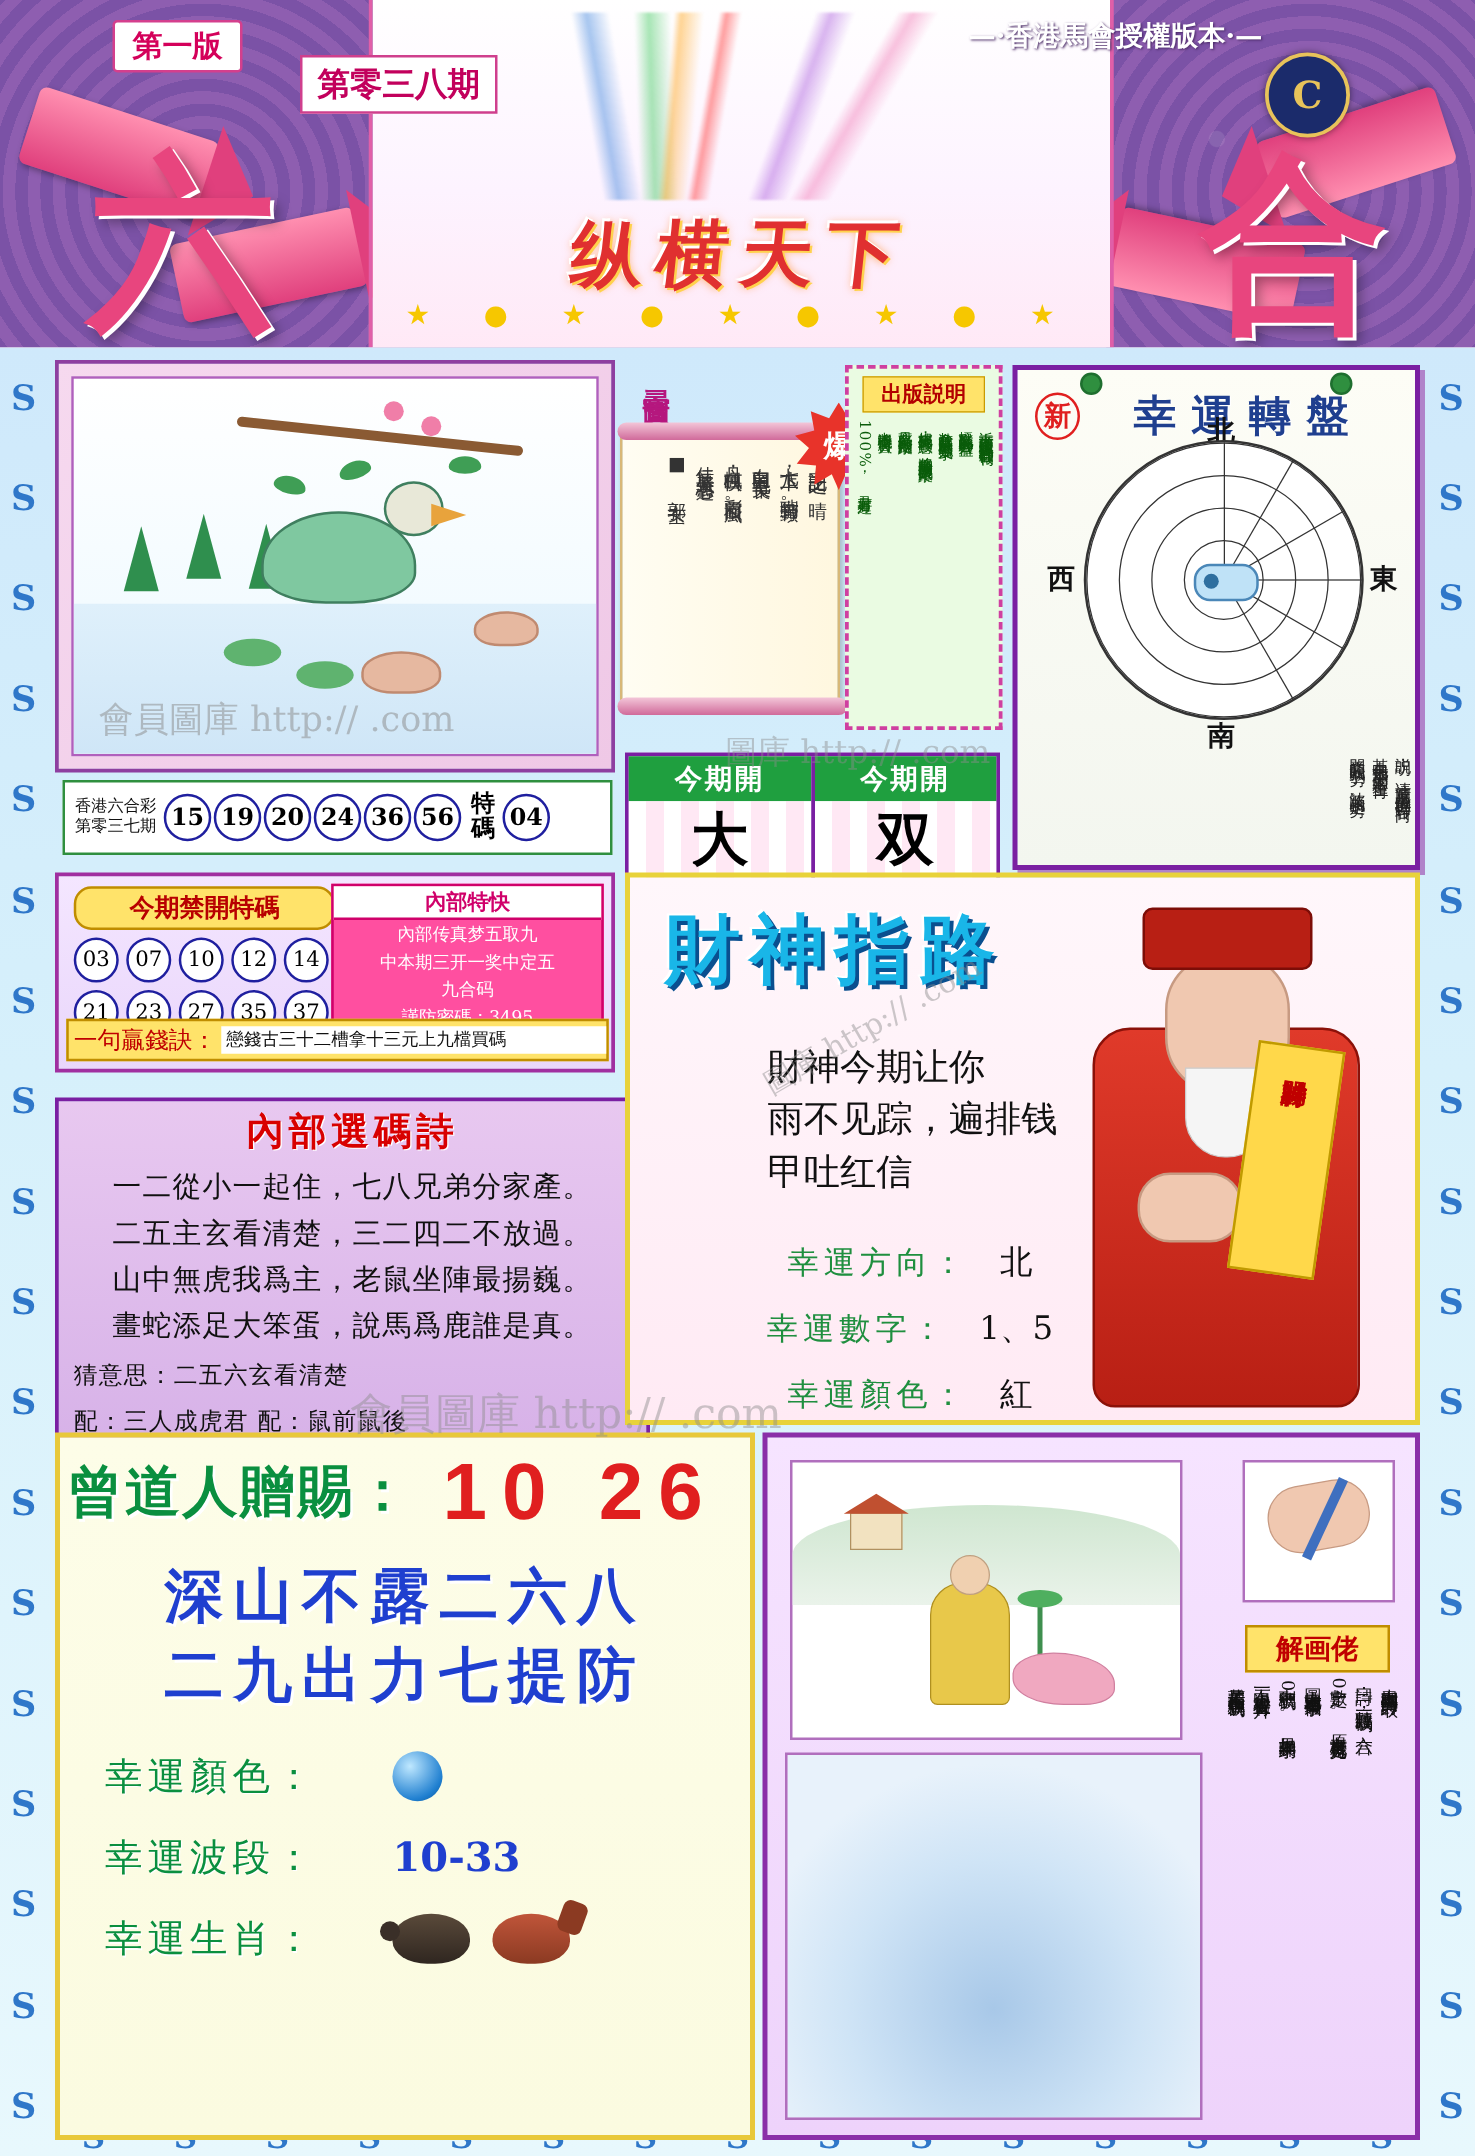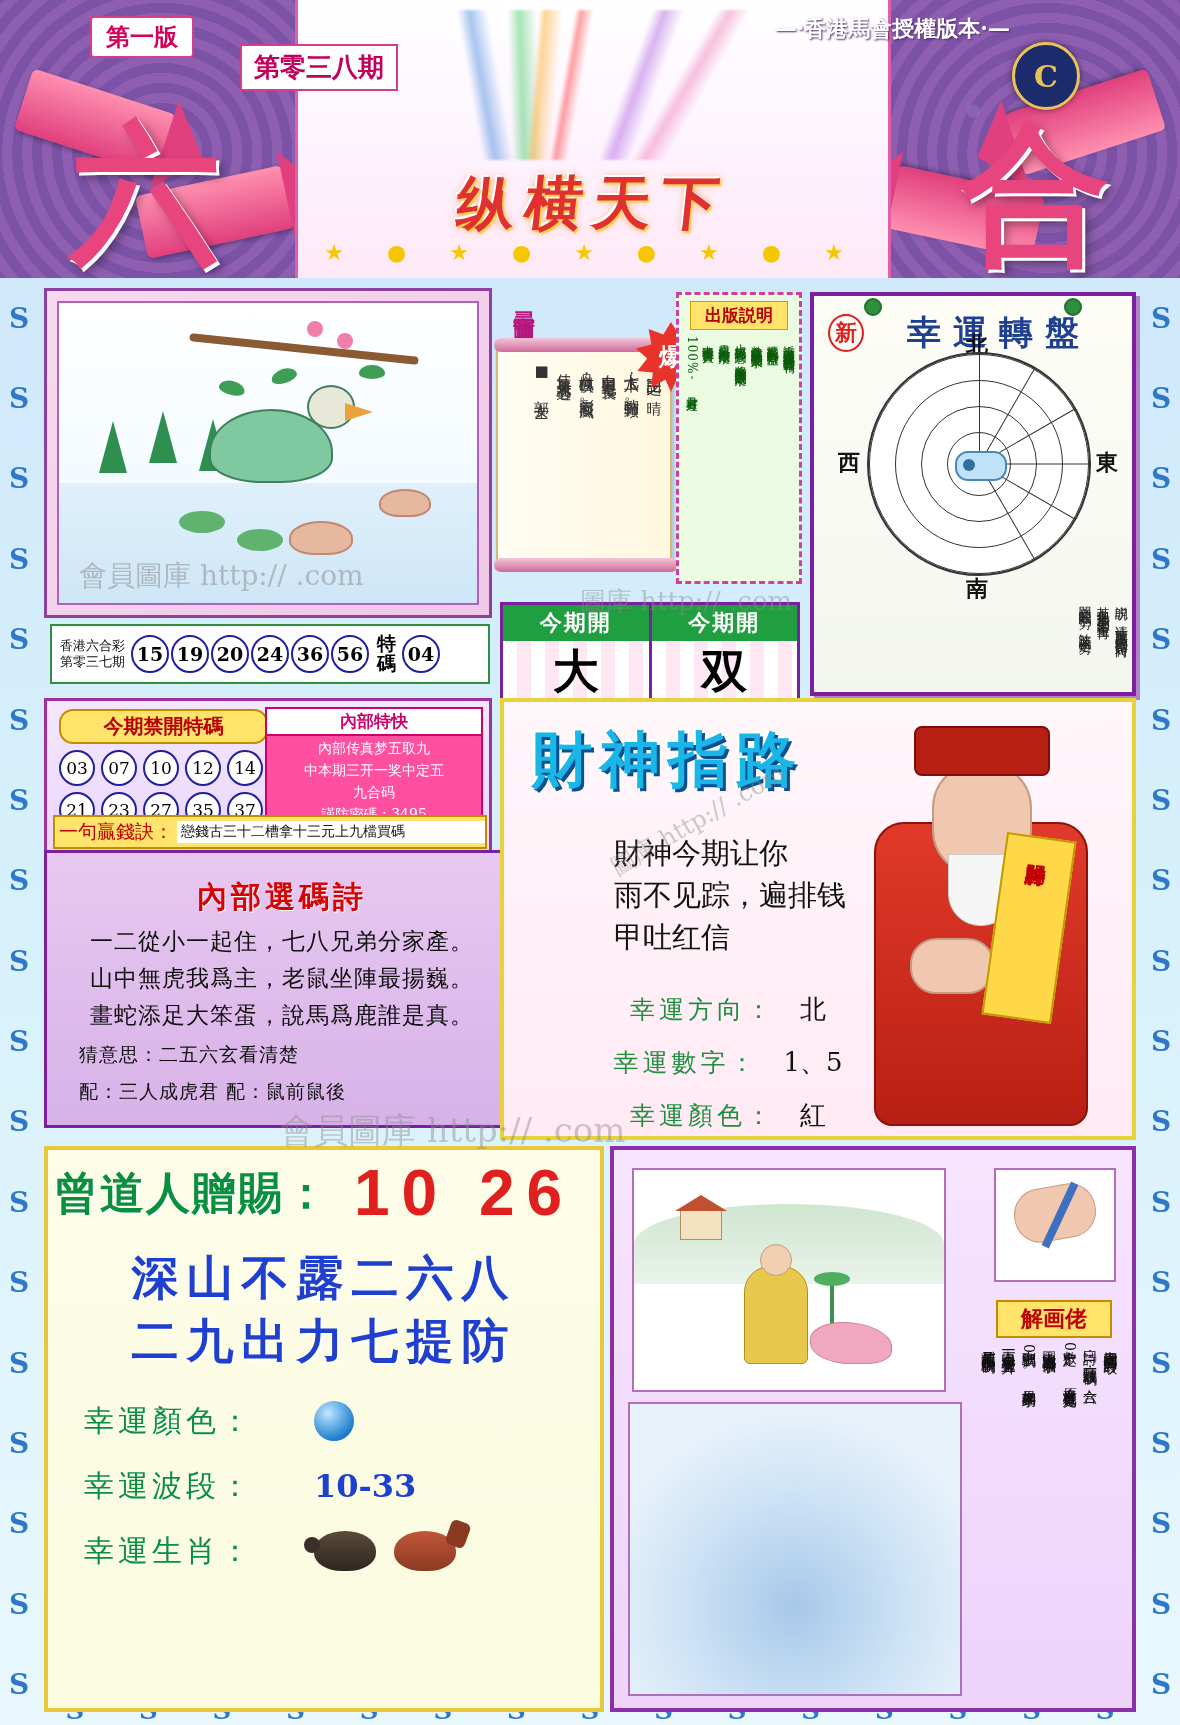--- a/index.html
+++ b/index.html
@@ -283,22 +283,22 @@
   .inner-fast .l{font-size:14px;line-height:1.35;margin-top:3px;}
   .win-line{
     position:absolute;left:6px;bottom:6px;width:430px;height:30px;background:#ffe36a;border:2px solid #c08d00;
     display:flex;align-items:center;
   }
   .win-line .k{font-family:"DejaVu Serif",serif;color:#c00000;font-size:19px;font-weight:normal;padding:0 4px;}
   .win-line .v{font-family:"DejaVu Serif",serif;color:#111;font-size:14px;background:#ffffff;flex:1;height:22px;display:flex;align-items:center;padding:0 4px;}
 
   
   .poem{
-    left:4px;top:566px;width:476px;height:278px;
-    background:linear-gradient(180deg,#e8c8f0,#d7b2e8);border:3px solid #7a1fa2;padding:22px;
+    left:4px;top:594px;width:476px;height:278px;
+    background:linear-gradient(180deg,#e8c8f0,#d7b2e8);border:3px solid #7a1fa2;padding:2px;
   }
   .poem h3{
     margin:2px 0 8px;text-align:center;font-family:"DejaVu Serif",serif;font-size:30px;
     color:#d80000;font-weight:bold;text-shadow:1px 1px 0 #ffffff;letter-spacing:4px;
   }
   .poem p{margin:0 0 6px;font-family:"DejaVu Serif",serif;font-size:23px;color:#111;text-align:center;letter-spacing:1px;}
   .poem .small{font-size:19px;text-align:left;padding-left:10px;margin-bottom:2px;margin-top:11px;}
 
   
   .wealth{
@@ -630,20 +630,21 @@
         </div>
         <div class="win-line">
           <span class="k">一句贏錢訣：</span>
           <span class="v">戀錢古三十二槽拿十三元上九檔買碼</span>
         </div>
       </div>
 
       <div class="panel poem">
         <h3>內部選碼詩</h3>
         <p>一二從小一起住，七八兄弟分家產。</p>
+        <p>二五主玄看清楚，三二四二不放過。</p>
         <p>山中無虎我爲主，老鼠坐陣最揚巍。</p>
         <p>畫蛇添足大笨蛋，說馬爲鹿誰是真。</p>
         <p class="small">猜意思：二五六玄看清楚</p>
         <p class="small">配：三人成虎君 配：鼠前鼠後</p>
       </div>
 
       <div class="panel wealth">
         <div class="wealth-title">財神指路</div>
         <div class="wealth-poem">
           <div>財神今期让你</div>

